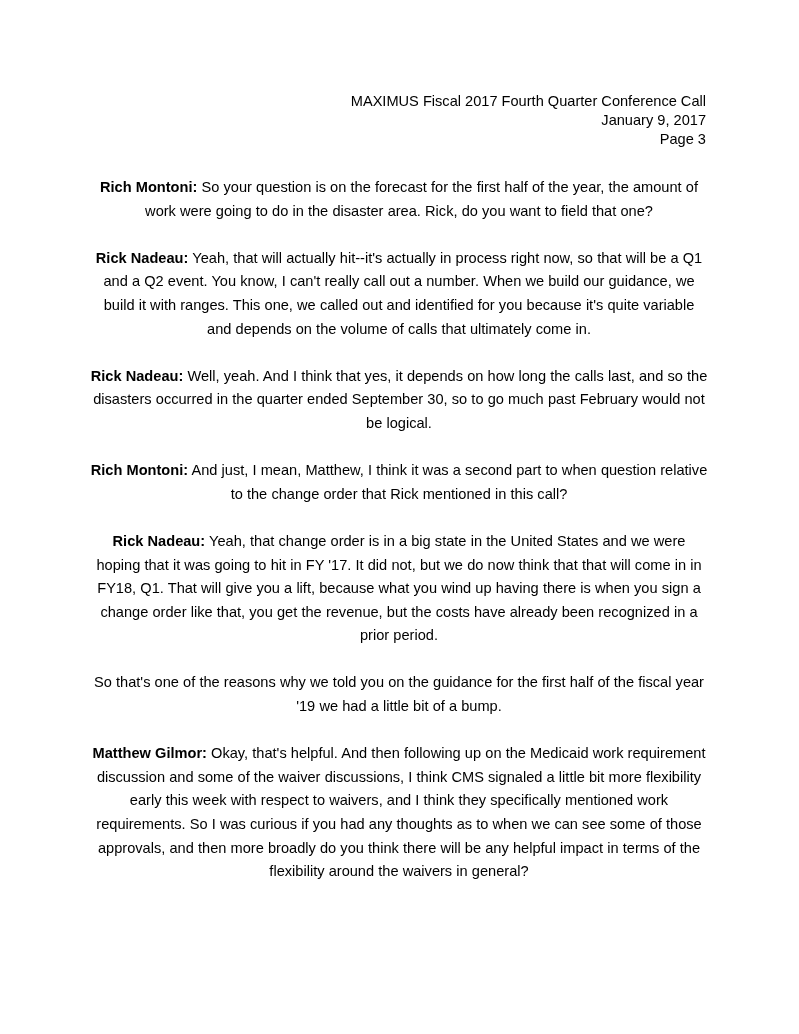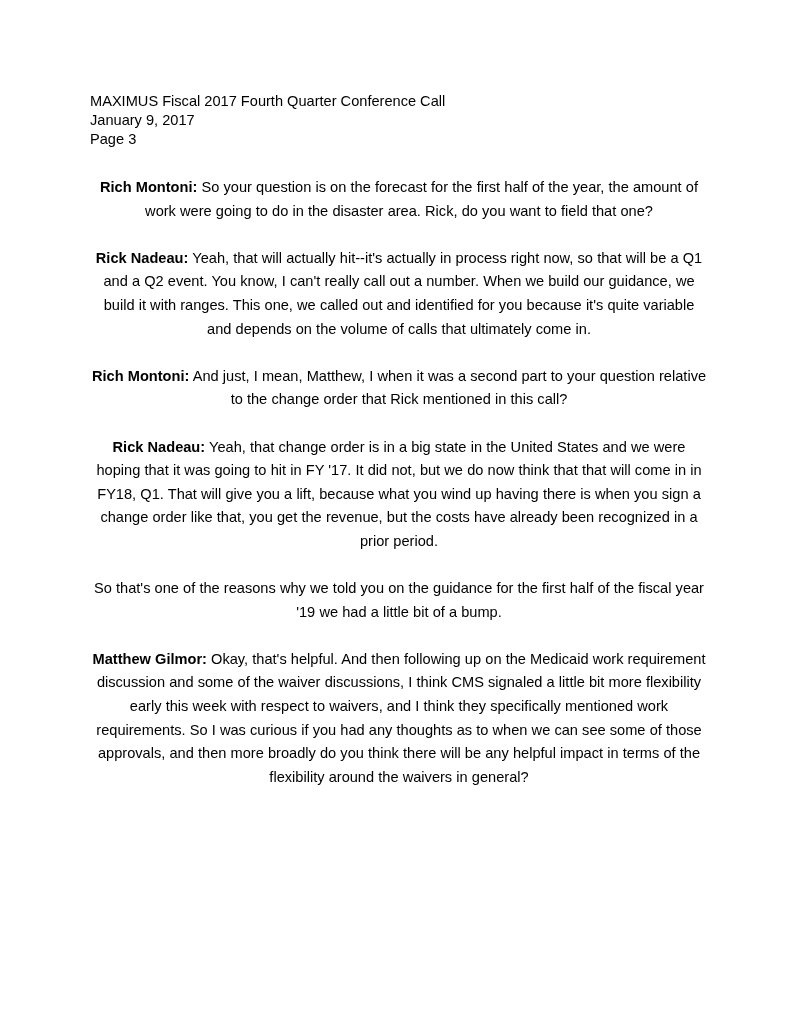--- a/index.html
+++ b/index.html
@@ -20,20 +20,21 @@
     height: 1034px;
     background: #ffffff;
     box-sizing: border-box;
     overflow: hidden;
   }
   .header {
     position: absolute;
     top: 92px;
     left: 90px;
     width: 616px;
+    text-align: right;
   }
   .header-line {
     font-size: 14.6px;
     line-height: 19px;
     white-space: nowrap;
   }
   .body-area {
     position: absolute;
     top: 176px;
     left: 90px;
@@ -69,23 +70,26 @@
     <p class="para">
       <span class="speaker">Rich Montoni:</span><span> So your question is on the forecast for the first half of the year, the amount of work were going to do in the disaster area. Rick, do you want to field that one?</span>
     </p>
 
     <p class="para">
       <span class="speaker">Rick Nadeau:</span><span> Yeah, that will actually hit--it's actually in process right now, so that will be a Q1 and a Q2 event. You know, I can't really call out a number. When we build our guidance, we build it with ranges. This one, we called out and identified for you because it's quite variable and depends on the volume of calls that ultimately come in.</span>
     </p>
 
 
 
+    <p class="para">
+      <span class="speaker">Rick Nadeau:</span><span> Well, yeah. And I think that yes, it depends on how long the calls last, and so the disasters occurred in the quarter ended September 30, so to go much past February would not be logical.</span>
+    </p>
 
     <p class="para">
-      <span class="speaker">Rich Montoni:</span><span> And just, I mean, Matthew, I when it was a second part to your question relative to the change order that Rick mentioned in this call?</span>
+      <span class="speaker">Rich Montoni:</span><span> And just, I mean, Matthew, I think it was a second part to when question relative to the change order that Rick mentioned in this call?</span>
     </p>
 
     <p class="para">
       <span class="speaker">Rick Nadeau:</span><span> Yeah, that change order is in a big state in the United States and we were hoping that it was going to hit in FY '17. It did not, but we do now think that that will come in in FY18, Q1. That will give you a lift, because what you wind up having there is when you sign a change order like that, you get the revenue, but the costs have already been recognized in a prior period.</span>
     </p>
 
     <p class="para">
       <span class="speaker"></span><span>So that's one of the reasons why we told you on the guidance for the first half of the fiscal year '19 we had a little bit of a bump.</span>
     </p>
 

